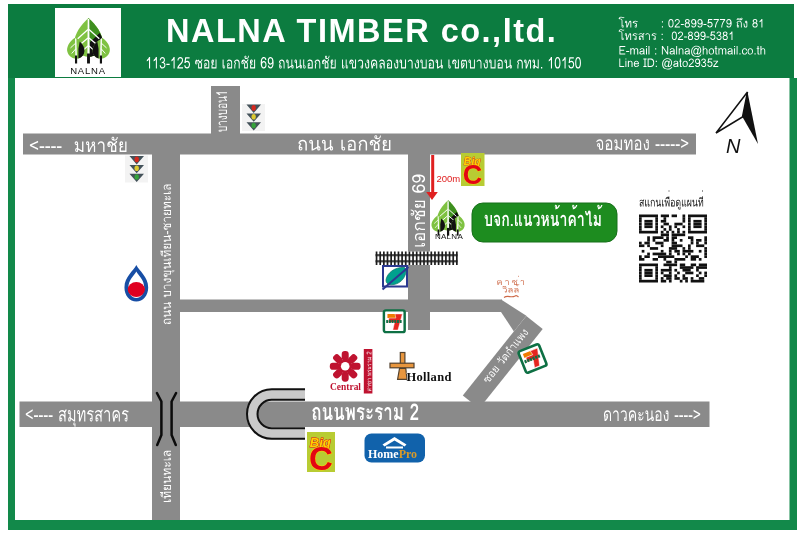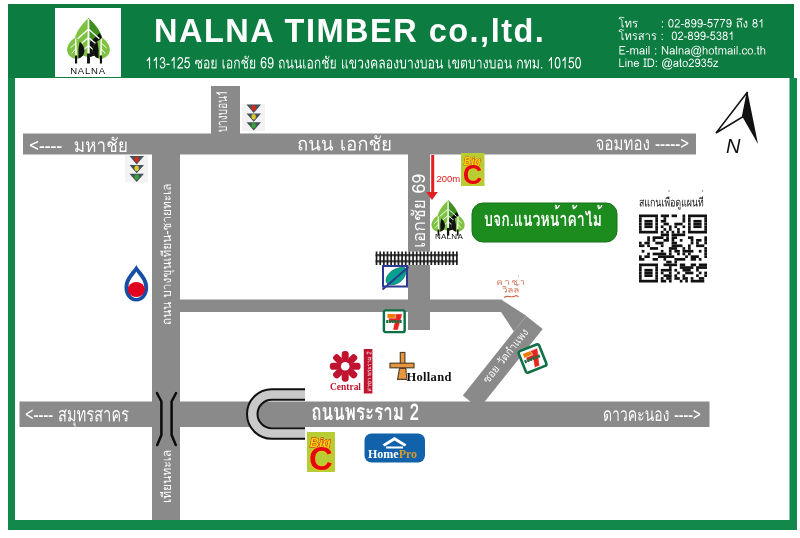--- a/index.html
+++ b/index.html
@@ -1,17 +1,17 @@
 <!DOCTYPE html>
 <html><head><meta charset="utf-8"><style>
 html,body{margin:0;padding:0;background:#fff;}
 body{width:800px;height:538px;position:relative;font-family:"Liberation Sans",sans-serif;overflow:hidden;}
 .abs{position:absolute;}
 </style></head><body>
-<div class="abs" style="left:154px;top:13px;color:#fff;font-size:32.5px;font-weight:bold;letter-spacing:1.5px;white-space:nowrap;z-index:2;">NALNA TIMBER co.,ltd.</div>
+<div class="abs" style="left:166px;top:13px;color:#fff;font-size:32.5px;font-weight:bold;letter-spacing:1.5px;white-space:nowrap;z-index:2;">NALNA TIMBER co.,ltd.</div>
 <svg class="abs" style="left:0;top:0;z-index:1" width="800" height="538" viewBox="0 0 800 538">
 <defs>
       <g id="tree">
 <path d="M30 0.5 C20.5 9 12.5 20.5 12 31 C11.6 40.2 18 46.8 26.5 48.9 L30 49.4 L33.5 48.9 C42 46.8 48.4 40.2 48 31 C47.5 20.5 39.5 9 30 0.5 Z" fill="#7fc242"></path>
 <path d="M30 0.5 C39.5 9 47.5 20.5 48 31 C48.4 40.2 42 46.8 33.5 48.9 L30 49.4 Z" fill="#3e8f1f"></path>
 <path d="M44 19.5 C46.4 23.8 47.9 27.6 48 31 C48.4 40.2 42 46.8 33.5 48.9 L31.8 49.2 L31.8 31 Z" fill="#111"></path>
 <path d="M29 2 L28.6 49.6 L31.4 49.6 L31 2 Z" fill="#fff"></path>
 <g stroke="#fff" stroke-width="1.6" fill="none">
 <path d="M29.3 15 L16.5 26.5 M29.3 25.5 L14 38.5 M29.3 35.5 L18 46 M30.7 15 L43.5 26.5 M30.7 25.5 L46 38.5 M30.7 35.5 L42 46"></path>
 </g>

